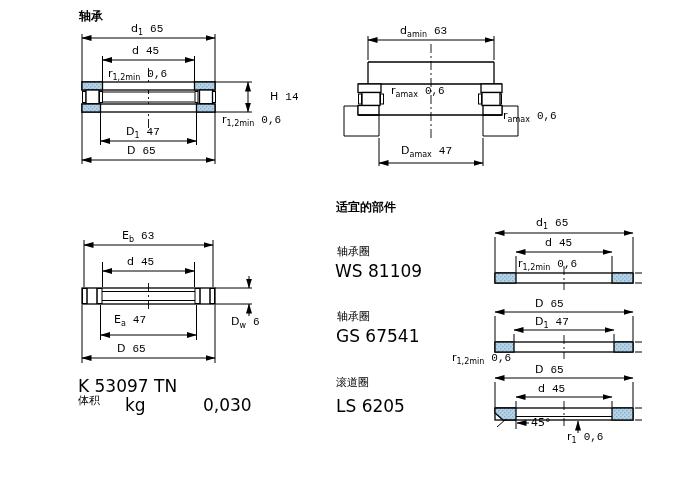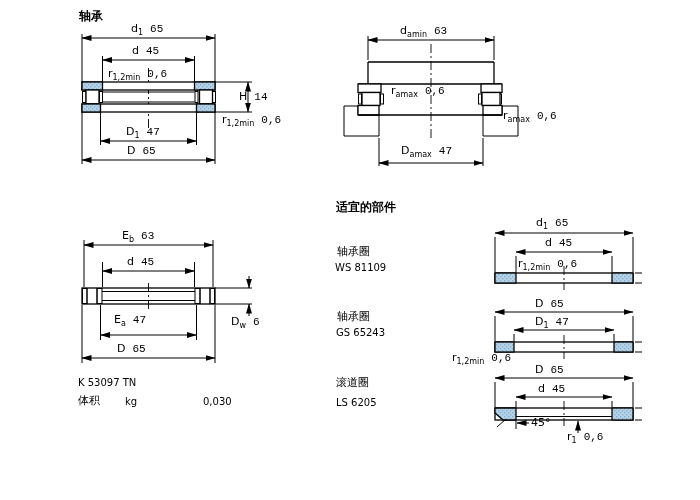--- a/index.html
+++ b/index.html
@@ -7,21 +7,21 @@
          font-family:"DejaVu Sans","Liberation Sans",sans-serif;color:#000;}
   #stage svg{position:absolute;left:0;top:0;}
   .ln{stroke:#000;stroke-width:1;fill:none;}
   .bd{stroke:#000;stroke-width:1.3;}
   .cl{stroke:#000;stroke-width:0.9;fill:none;stroke-dasharray:9 3 2 3;}
   .lbl{position:absolute;font-size:11px;line-height:1.1;white-space:nowrap;}
   .lbl sub{font-size:8px;line-height:1;}
   .v{margin-left:7px;font-family:Liberation Mono, monospace;}
   .ttl{font-weight:bold;font-size:12px;}
   .kind{font-weight:normal;font-size:11px;}
-  .des{font-size:10px;}
+  .des{font-size:17px;}
 </style>
 </head>
 <body>
 
 <div id="stage">
 
 <svg width="700" height="500" viewBox="0 0 700 500">
   <defs>
     <pattern id="hatchp" width="4" height="4" patternUnits="userSpaceOnUse">
       <rect width="4" height="4" fill="#b5d3e8"></rect>
@@ -197,21 +197,21 @@
     <line class="ln" x1="646" y1="396" x2="646" y2="408" marker-end="url(#ah)"></line>
     <line class="ln" x1="646" y1="432" x2="646" y2="420" marker-end="url(#ah)"></line>
   </g>
 </svg>
 
 <div class="lbl ttl" style="left:79px;top:10px">轴承</div>
 
 <div class="lbl" style="left:131px;top:23px"><span>d</span><sub>1</sub><span class="v">65</span></div>
 <div class="lbl" style="left:132px;top:45px"><span>d</span><sub></sub><span class="v">45</span></div>
 <div class="lbl" style="left:108px;top:68px"><span>r</span><sub>1,2min</sub><span class="v">0,6</span></div>
-<div class="lbl" style="left:239px;top:91px"><span>H</span><sub></sub><span class="v">14</span></div>
+<div class="lbl" style="left:270px;top:91px"><span>H</span><sub></sub><span class="v">14</span></div>
 <div class="lbl" style="left:222px;top:114px"><span>r</span><sub>1,2min</sub><span class="v">0,6</span></div>
 <div class="lbl" style="left:126px;top:126px"><span>D</span><sub>1</sub><span class="v">47</span></div>
 <div class="lbl" style="left:127px;top:145px"><span>D</span><sub></sub><span class="v">65</span></div>
 
 <div class="lbl" style="left:400px;top:25px"><span>d</span><sub>amin</sub><span class="v">63</span></div>
 <div class="lbl" style="left:391px;top:85px"><span>r</span><sub>amax</sub><span class="v">0,6</span></div>
 <div class="lbl" style="left:503px;top:110px"><span>r</span><sub>amax</sub><span class="v">0,6</span></div>
 <div class="lbl" style="left:401px;top:145px"><span>D</span><sub>amax</sub><span class="v">47</span></div>
 
 <div class="lbl" style="left:122px;top:230px"><span>E</span><sub>b</sub><span class="v">63</span></div>
@@ -221,21 +221,21 @@
 <div class="lbl" style="left:231px;top:316px"><span>D</span><sub>w</sub><span class="v">6</span></div>
 <div class="lbl des" style="left:78px;top:377px">K 53097 TN</div>
 <div class="lbl kind" style="left:78px;top:395px">体积</div>
 <div class="lbl des" style="left:125px;top:396px">kg</div>
 <div class="lbl des" style="left:203px;top:396px">0,030</div>
 
 <div class="lbl ttl" style="left:336px;top:201px">适宜的部件</div>
 <div class="lbl kind" style="left:337px;top:246px">轴承圈</div>
 <div class="lbl des" style="left:335px;top:262px">WS 81109</div>
 <div class="lbl kind" style="left:337px;top:311px">轴承圈</div>
-<div class="lbl des" style="left:336px;top:327px">GS 65243</div>
+<div class="lbl des" style="left:336px;top:327px">GS 67541</div>
 <div class="lbl kind" style="left:336px;top:377px">滚道圈</div>
 <div class="lbl des" style="left:336px;top:397px">LS 6205</div>
 
 <div class="lbl" style="left:536px;top:217px"><span>d</span><sub>1</sub><span class="v">65</span></div>
 <div class="lbl" style="left:545px;top:237px"><span>d</span><sub></sub><span class="v">45</span></div>
 <div class="lbl" style="left:518px;top:258px"><span>r</span><sub>1,2min</sub><span class="v">0,6</span></div>
 <div class="lbl" style="left:652px;top:271px"><span>B</span><sub></sub><span class="v">4</span></div>
 
 <div class="lbl" style="left:535px;top:298px"><span>D</span><sub></sub><span class="v">65</span></div>
 <div class="lbl" style="left:535px;top:316px"><span>D</span><sub>1</sub><span class="v">47</span></div>

